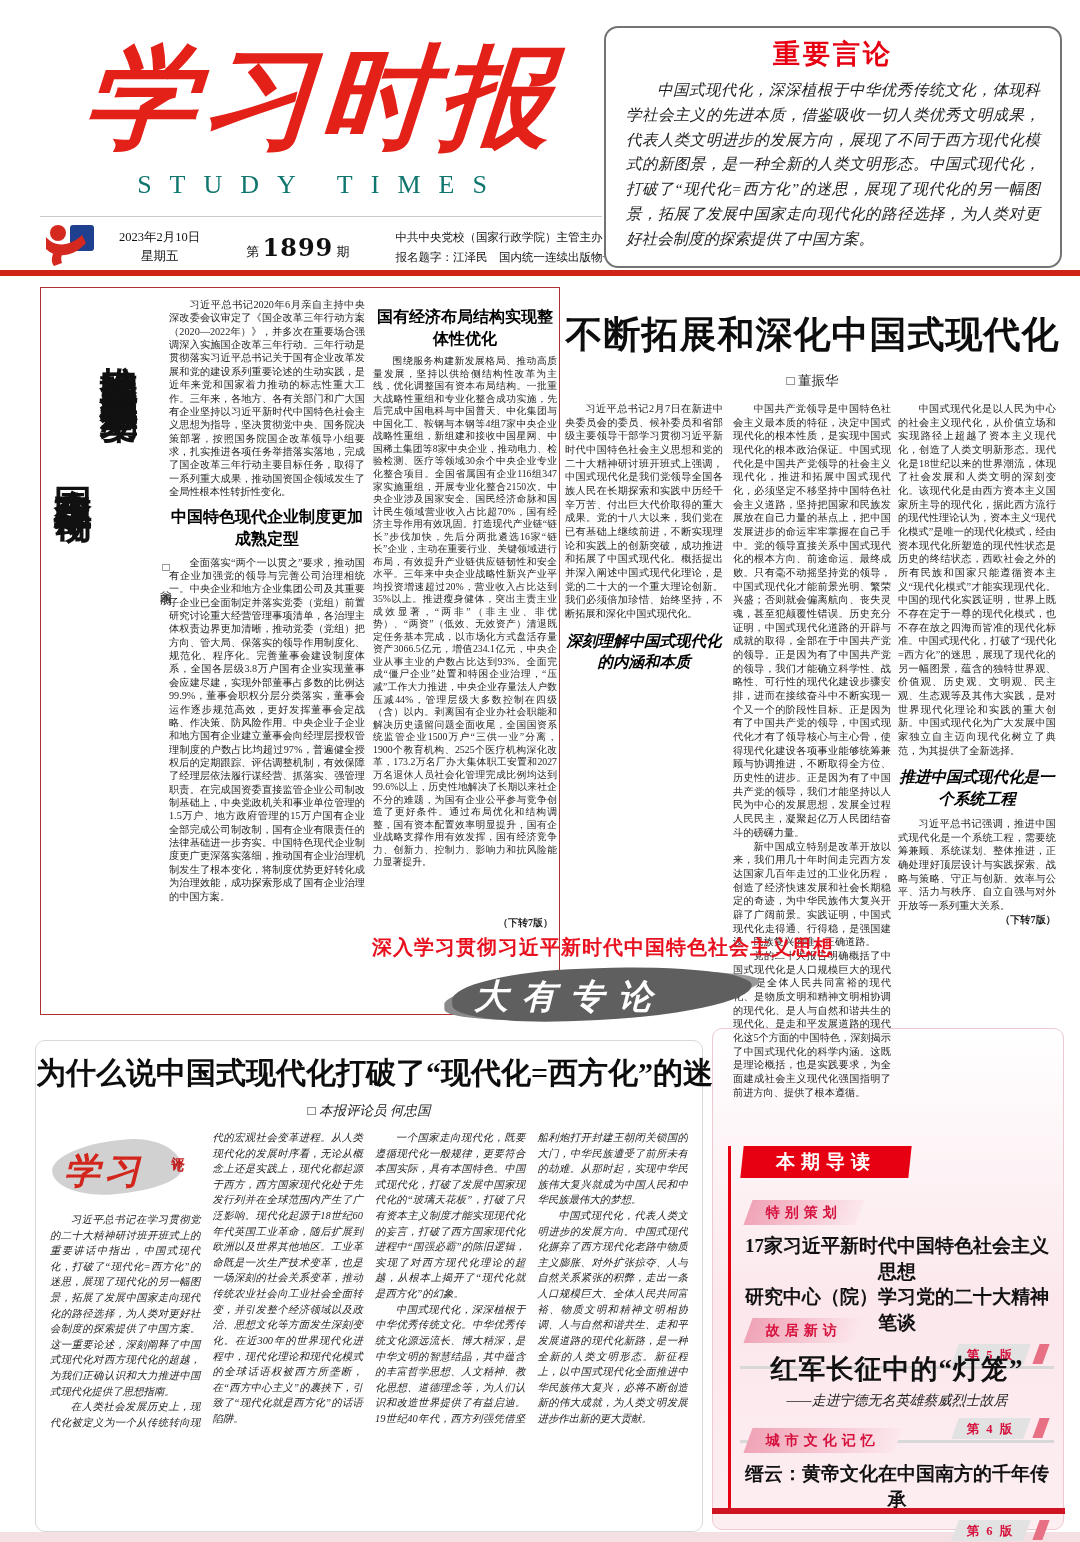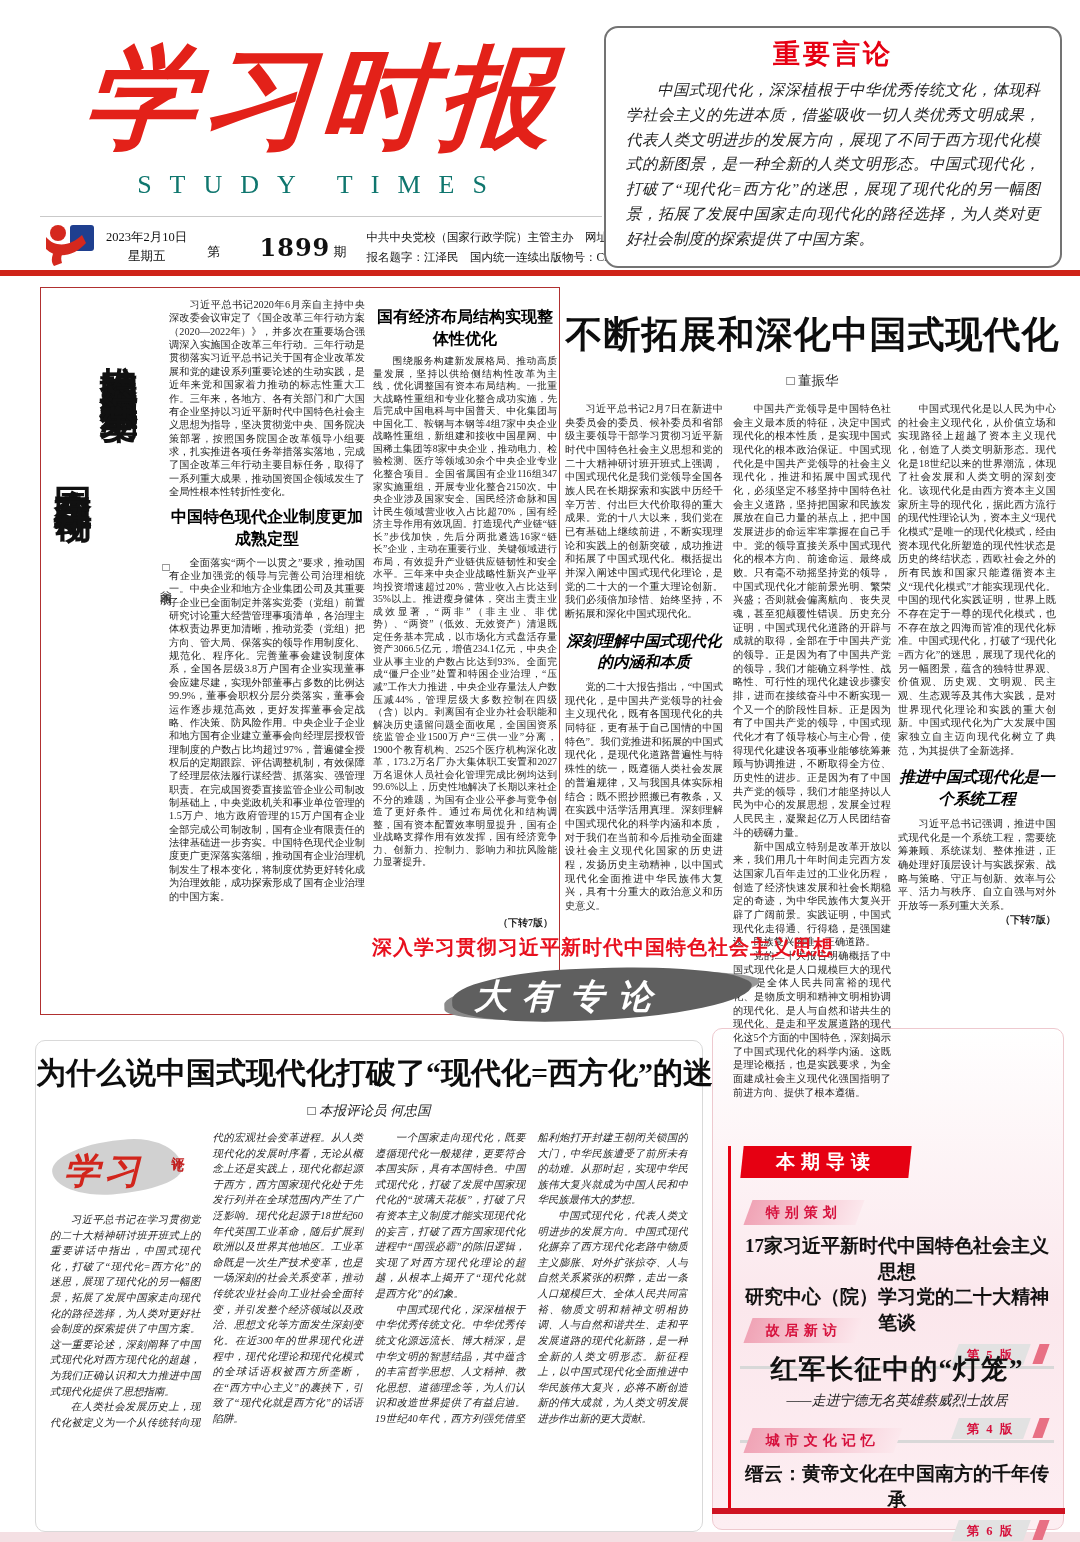--- a/index.html
+++ b/index.html
@@ -9,25 +9,25 @@
 
   
   .masthead{left:78px;top:28px;width:486px;text-align:center;}
   .masthead .cn{font-size:112px;line-height:1.25;font-weight:900;font-style:italic;
     color:#e32119;letter-spacing:6px;transform:skewX(-4deg);white-space:nowrap;}
   .masthead .en{margin-top:2px;font-size:26px;letter-spacing:18px;color:#0f766e;white-space:nowrap;}
 
   .topline{left:40px;top:216px;width:562px;height:1px;background:#c9c9c9;}
 
   
-  .dateline{left:42px;top:222px;width:600px;height:50px;display:flex;align-items:center;gap:10px;}
+  .dateline{left:42px;top:222px;width:600px;height:50px;display:flex;align-items:center;gap:23px;}
   .dl-sep{width:1px;height:38px;background:#9a9a9a;}
   .dl-date{text-align:center;font-size:12.5px;line-height:1.5;color:#111;white-space:nowrap;}
   .dl-issue{white-space:nowrap;color:#111;font-size:13px;}
-  .dl-issue b{font-size:24px;font-family:"DejaVu Serif",serif;font-weight:600;letter-spacing:1px;margin-left:36px;}
+  .dl-issue b{font-size:24px;font-family:"DejaVu Serif",serif;font-weight:600;letter-spacing:1px;}
   .dl-pub{font-size:11.5px;line-height:1.75;color:#111;white-space:nowrap;}
 
   .redrule{left:0;top:270px;width:1080px;height:6px;background:#cf2318;}
 
   
   .quotebox{left:604px;top:26px;width:458px;height:242px;border:2px solid #737373;border-radius:14px;
     background:#fff;box-sizing:border-box;}
   .quotebox .qtitle{margin-top:8px;text-align:center;font-size:27px;font-weight:900;color:#e60012;
     font-family:"Liberation Sans","DejaVu Sans",sans-serif;letter-spacing:3px;}
   .quotebox .qbody{margin:6px 20px 0 20px;font-size:15.5px;line-height:1.6;text-align:justify;
@@ -175,21 +175,20 @@
   </div>
 
   <div class="abs rhead">不断拓展和深化中国式现代化</div>
   <div class="abs rbyline">□ 董振华</div>
 
   <div class="abs pinkpanel"></div>
 
   <div class="rcol rcolA">
     <p>习近平总书记2月7日在新进中央委员会的委员、候补委员和省部级主要领导干部学习贯彻习近平新时代中国特色社会主义思想和党的二十大精神研讨班开班式上强调，中国式现代化是我们党领导全国各族人民在长期探索和实践中历经千辛万苦、付出巨大代价取得的重大成果。党的十八大以来，我们党在已有基础上继续前进，不断实现理论和实践上的创新突破，成功推进和拓展了中国式现代化。概括提出并深入阐述中国式现代化理论，是党的二十大的一个重大理论创新。我们必须倍加珍惜、始终坚持，不断拓展和深化中国式现代化。</p>
     <div class="rsub">深刻理解中国式现代化的内涵和本质</div>
-    <p>党的二十大报告指出，“中国式现代化，是中国共产党领导的社会主义现代化，既有各国现代化的共同特征，更有基于自己国情的中国特色”。我们党推进和拓展的中国式现代化，是现代化道路普遍性与特殊性的统一，既遵循人类社会发展的普遍规律，又与我国具体实际相结合；既不照抄照搬已有教条，又在实践中活学活用真理。深刻理解中国式现代化的科学内涵和本质，对于我们在当前和今后推动全面建设社会主义现代化国家的历史进程，发扬历史主动精神，以中国式现代化全面推进中华民族伟大复兴，具有十分重大的政治意义和历史意义。</p>
   </div>
   <div class="rcol rcolB">
     <p>中国共产党领导是中国特色社会主义最本质的特征，决定中国式现代化的根本性质，是实现中国式现代化的根本政治保证。中国式现代化是中国共产党领导的社会主义现代化，推进和拓展中国式现代化，必须坚定不移坚持中国特色社会主义道路，坚持把国家和民族发展放在自己力量的基点上，把中国发展进步的命运牢牢掌握在自己手中。党的领导直接关系中国式现代化的根本方向、前途命运、最终成败。只有毫不动摇坚持党的领导，中国式现代化才能前景光明、繁荣兴盛；否则就会偏离航向、丧失灵魂，甚至犯颠覆性错误。历史充分证明，中国式现代化道路的开辟与成就的取得，全部在于中国共产党的领导。正是因为有了中国共产党的领导，我们才能确立科学性、战略性、可行性的现代化建设步骤安排，进而在接续奋斗中不断实现一个又一个的阶段性目标。正是因为有了中国共产党的领导，中国式现代化才有了领导核心与主心骨，使得现代化建设各项事业能够统筹兼顾与协调推进，不断取得全方位、历史性的进步。正是因为有了中国共产党的领导，我们才能坚持以人民为中心的发展思想，发展全过程人民民主，凝聚起亿万人民团结奋斗的磅礴力量。</p>
     <p>新中国成立特别是改革开放以来，我们用几十年时间走完西方发达国家几百年走过的工业化历程，创造了经济快速发展和社会长期稳定的奇迹，为中华民族伟大复兴开辟了广阔前景。实践证明，中国式现代化走得通、行得稳，是强国建设、民族复兴的唯一正确道路。</p>
     <p>党的二十大报告明确概括了中国式现代化是人口规模巨大的现代化、是全体人民共同富裕的现代化、是物质文明和精神文明相协调的现代化、是人与自然和谐共生的现代化、是走和平发展道路的现代化这5个方面的中国特色，深刻揭示了中国式现代化的科学内涵。这既是理论概括，也是实践要求，为全面建成社会主义现代化强国指明了前进方向、提供了根本遵循。</p>
   </div>
   <div class="rcol rcolC">
     <p>中国式现代化是以人民为中心的社会主义现代化，从价值立场和实现路径上超越了资本主义现代化，创造了人类文明新形态。现代化是18世纪以来的世界潮流，体现了社会发展和人类文明的深刻变化。该现代化是由西方资本主义国家所主导的现代化，据此西方流行的现代性理论认为，资本主义“现代化模式”是唯一的现代化模式，经由资本现代化所塑造的现代性状态是历史的终结状态，西欧社会之外的所有民族和国家只能遵循资本主义“现代化模式”才能实现现代化。中国的现代化实践证明，世界上既不存在定于一尊的现代化模式，也不存在放之四海而皆准的现代化标准。中国式现代化，打破了“现代化=西方化”的迷思，展现了现代化的另一幅图景，蕴含的独特世界观、价值观、历史观、文明观、民主观、生态观等及其伟大实践，是对世界现代化理论和实践的重大创新。中国式现代化为广大发展中国家独立自主迈向现代化树立了典范，为其提供了全新选择。</p>
     <div class="rsub">推进中国式现代化是一个系统工程</div>
     <p>习近平总书记强调，推进中国式现代化是一个系统工程，需要统筹兼顾、系统谋划、整体推进，正确处理好顶层设计与实践探索、战略与策略、守正与创新、效率与公平、活力与秩序、自立自强与对外开放等一系列重大关系。</p>

